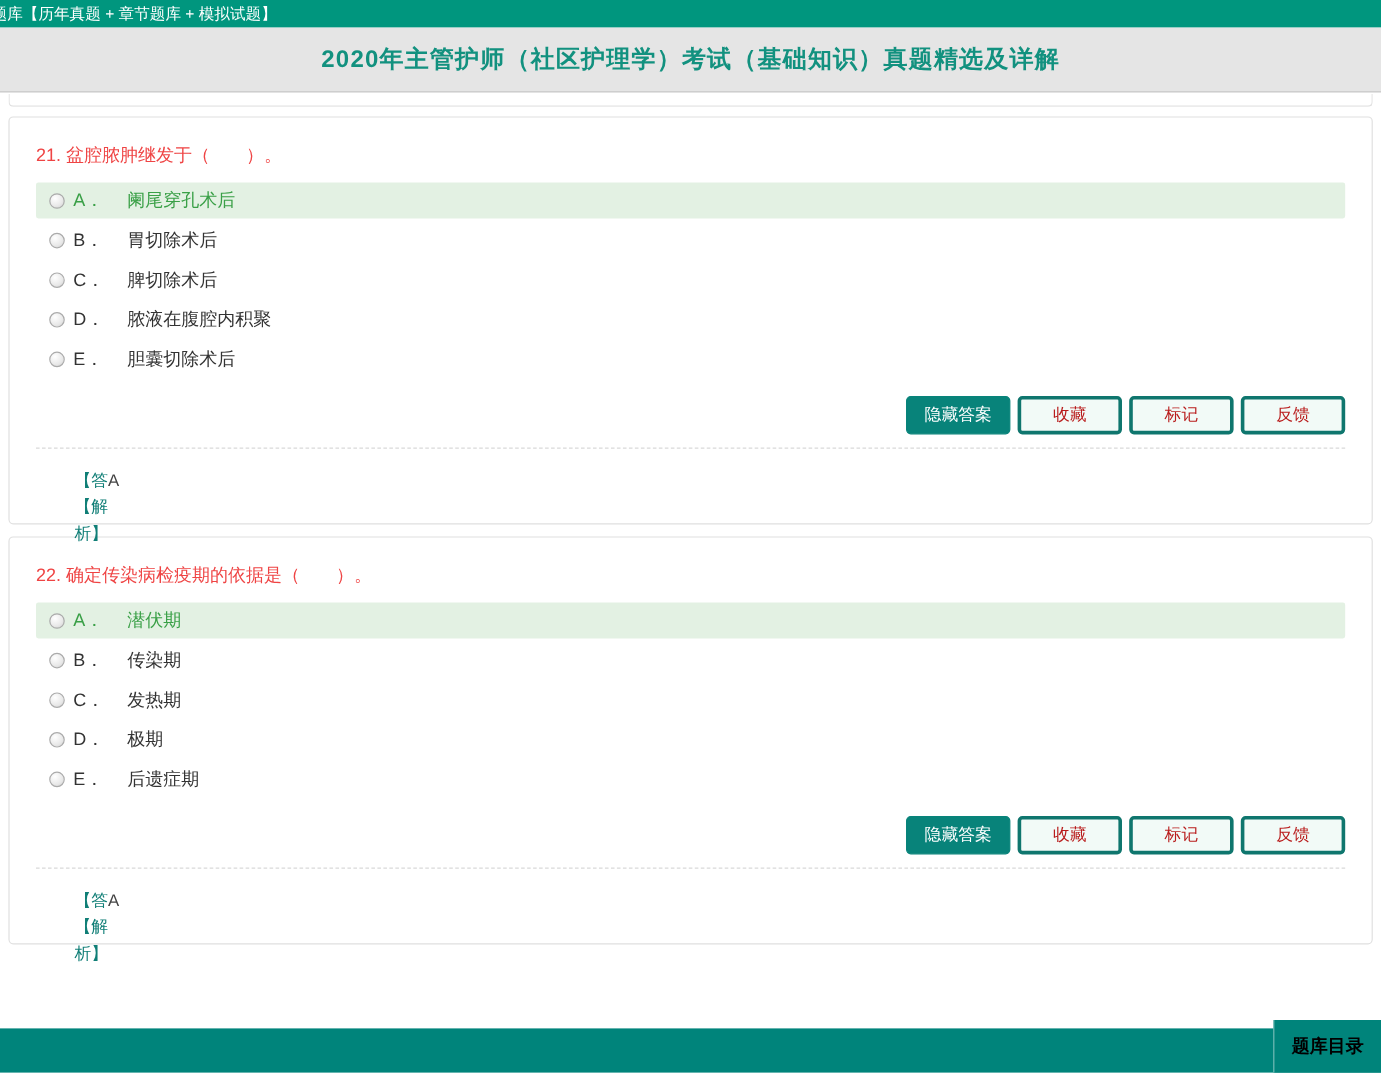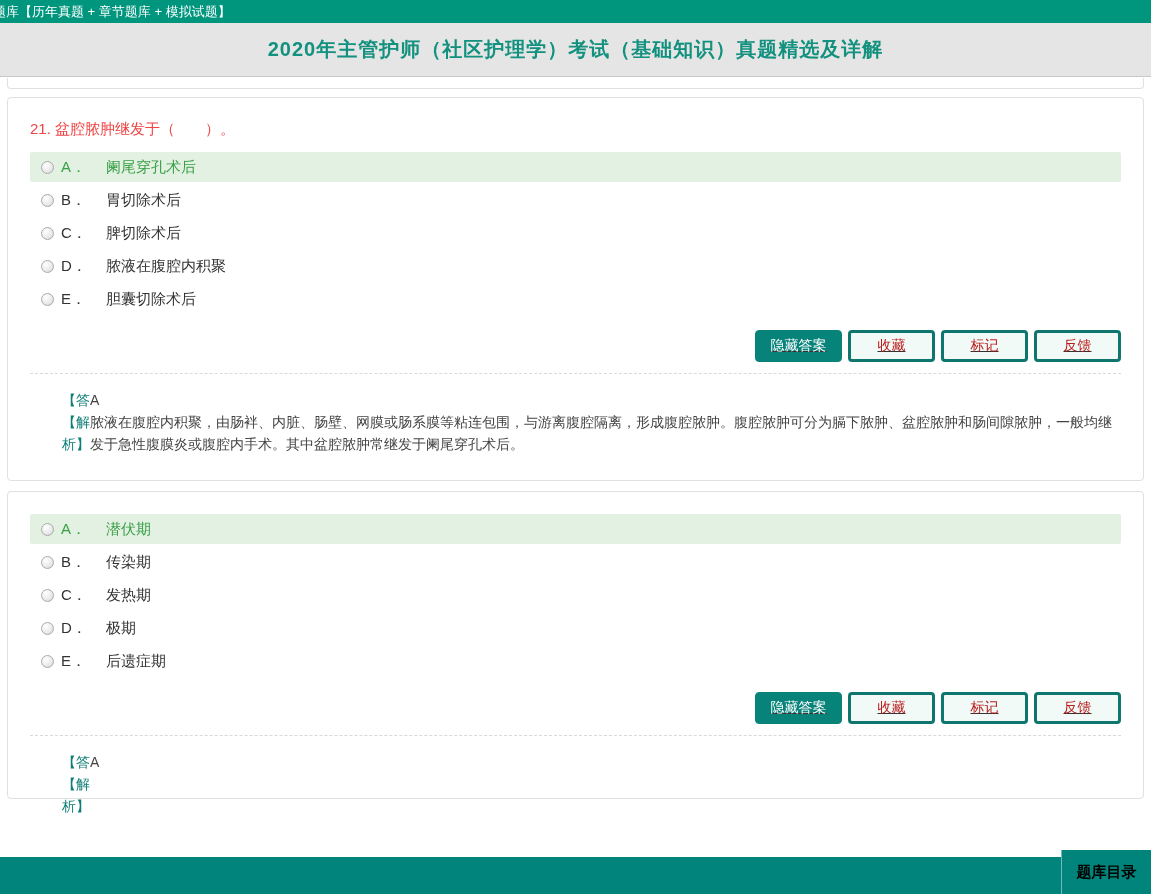--- a/index.html
+++ b/index.html
@@ -25,21 +25,21 @@
   .stem { font-size:15px; color:#ef4444; margin-bottom:13px; }
   .options { }
   .option { height:30px; margin-bottom:3px; display:flex; align-items:center;
             padding-left:11px; font-size:15px; color:#333; cursor:pointer; border-radius:2px; }
   .option.correct { background:#e3f1e3; color:#3aa047; }
   .radio { width:13px; height:13px; border-radius:50%; border:1px solid #ababab;
            background:radial-gradient(circle at 35% 30%, #ffffff 0%, #e9e9e9 60%, #cfcfcf 100%);
            margin-right:7px; flex:0 0 auto; }
   .opt-label { min-width:27px; }
   .opt-text { margin-left:18px; }
-  .btnrow { margin-top:16px; display:flex; justify-content:flex-end; gap:6px;text-decoration:underline; }
+  .btnrow { margin-top:16px; display:flex; justify-content:flex-end; gap:6px; }
   .btn { width:87px; height:32px; border-radius:4px; font-size:14px; cursor:pointer;
          display:flex; align-items:center; justify-content:center;
          font-family:"Liberation Sans","DejaVu Sans",sans-serif; }
   .btn-primary { background:#08837a; border:1px solid #08837a; color:#fff; }
   .btn-ghost { background:#f2faf7; border:3px solid #0f766e; color:#b91c1c; }
   .divider { border-top:1px dashed #d9d9d9; margin-top:11px; }
   .answer-wrap { margin:15px 0 0 32px; font-size:14px; line-height:22px; color:#444; }
   .teal { color:#0f7e76; }
   .ans-line { }
   .analysis { }
@@ -104,26 +104,27 @@
     </div>
     <div class="divider"></div>
     <div class="answer-wrap">
       <div class="ans-line">
         <span class="teal">【答</span><span>A</span>
       </div>
       <div class="analysis">
         <span class="exp-label">
           <span class="lbl-line">【解</span>
           <span class="lbl-line">析】</span>
-        </span><span>脓液在腹腔内积聚，由肠袢、内脏、肠壁、网膜或肠系膜等粘连包围，与游离腹腔隔离，形成腹腔脓肿。腹腔脓肿可分为膈下脓肿、盆腔脓肿和肠间隙脓肿，一般均继发于急性腹膜炎或腹腔内手术。其中盆腔脓肿常继发于阑尾穿孔术后。</span>
+        </span>
       </div>
     </div>
   </div>
 
   <div class="card" style="margin-top:10px;">
+    <div class="stem">22. 确定传染病检疫期的依据是（　　）。</div>
     <div class="options">
       <div class="option correct">
         <span class="radio"></span>
         <span class="opt-label">A．</span>
         <span class="opt-text">潜伏期</span>
       </div>
       <div class="option">
         <span class="radio"></span>
         <span class="opt-label">B．</span>
         <span class="opt-text">传染期</span>

